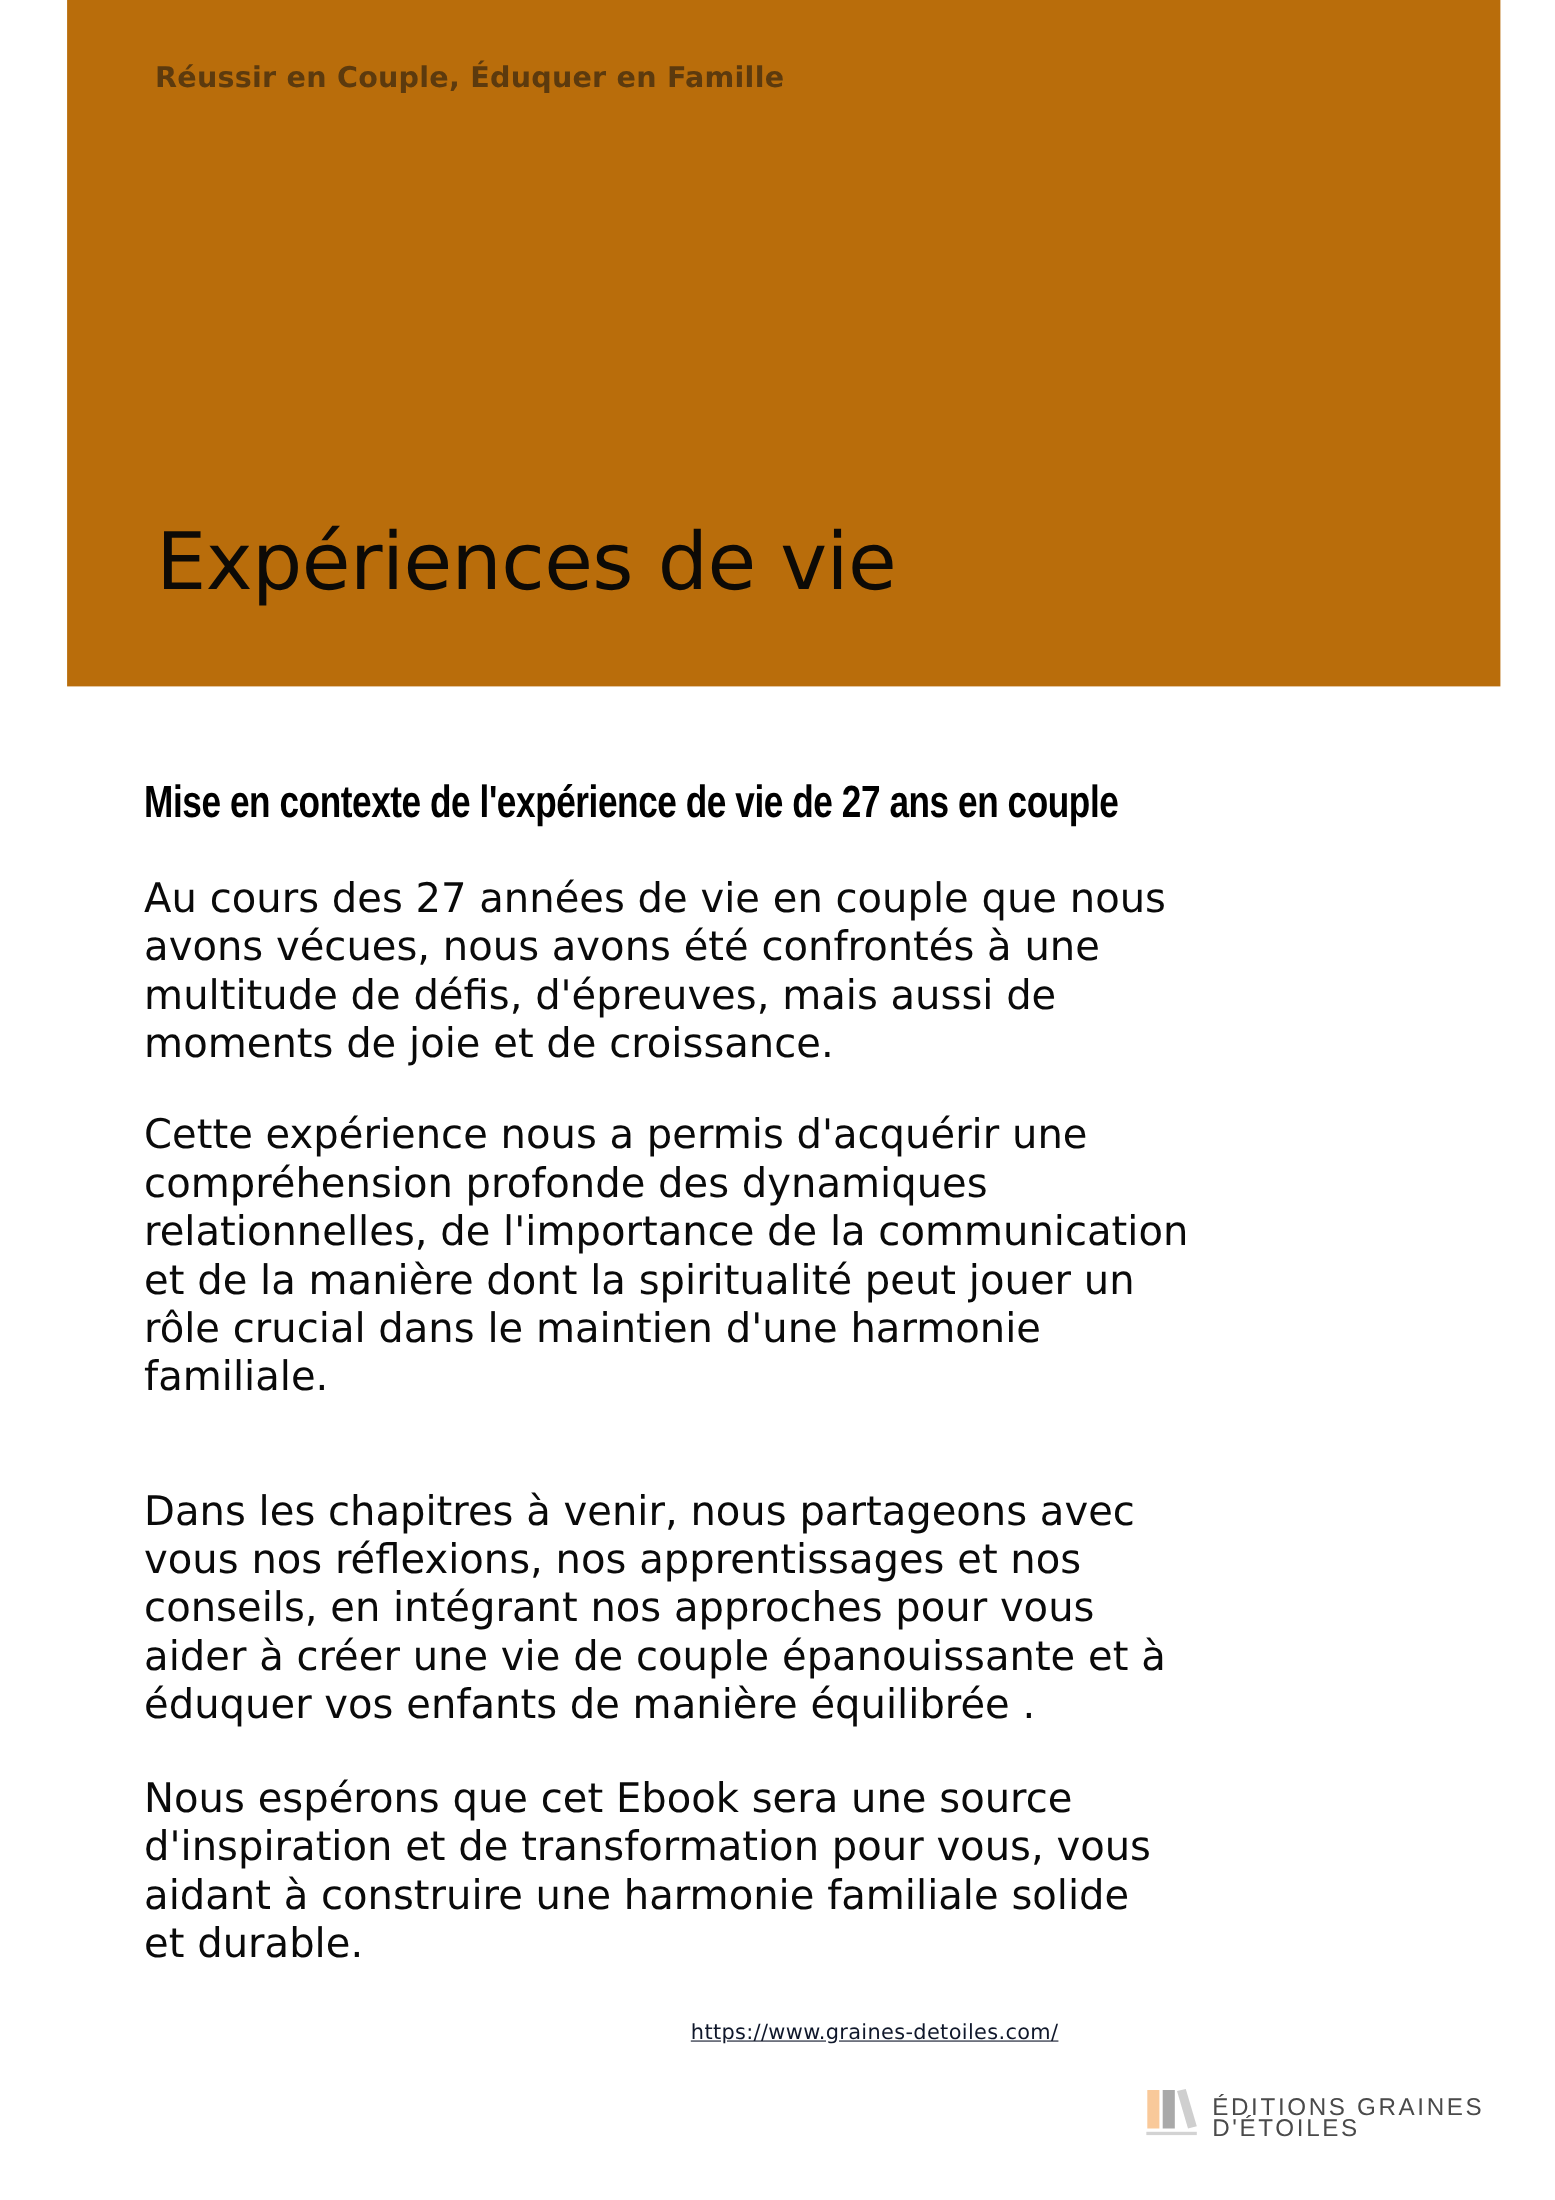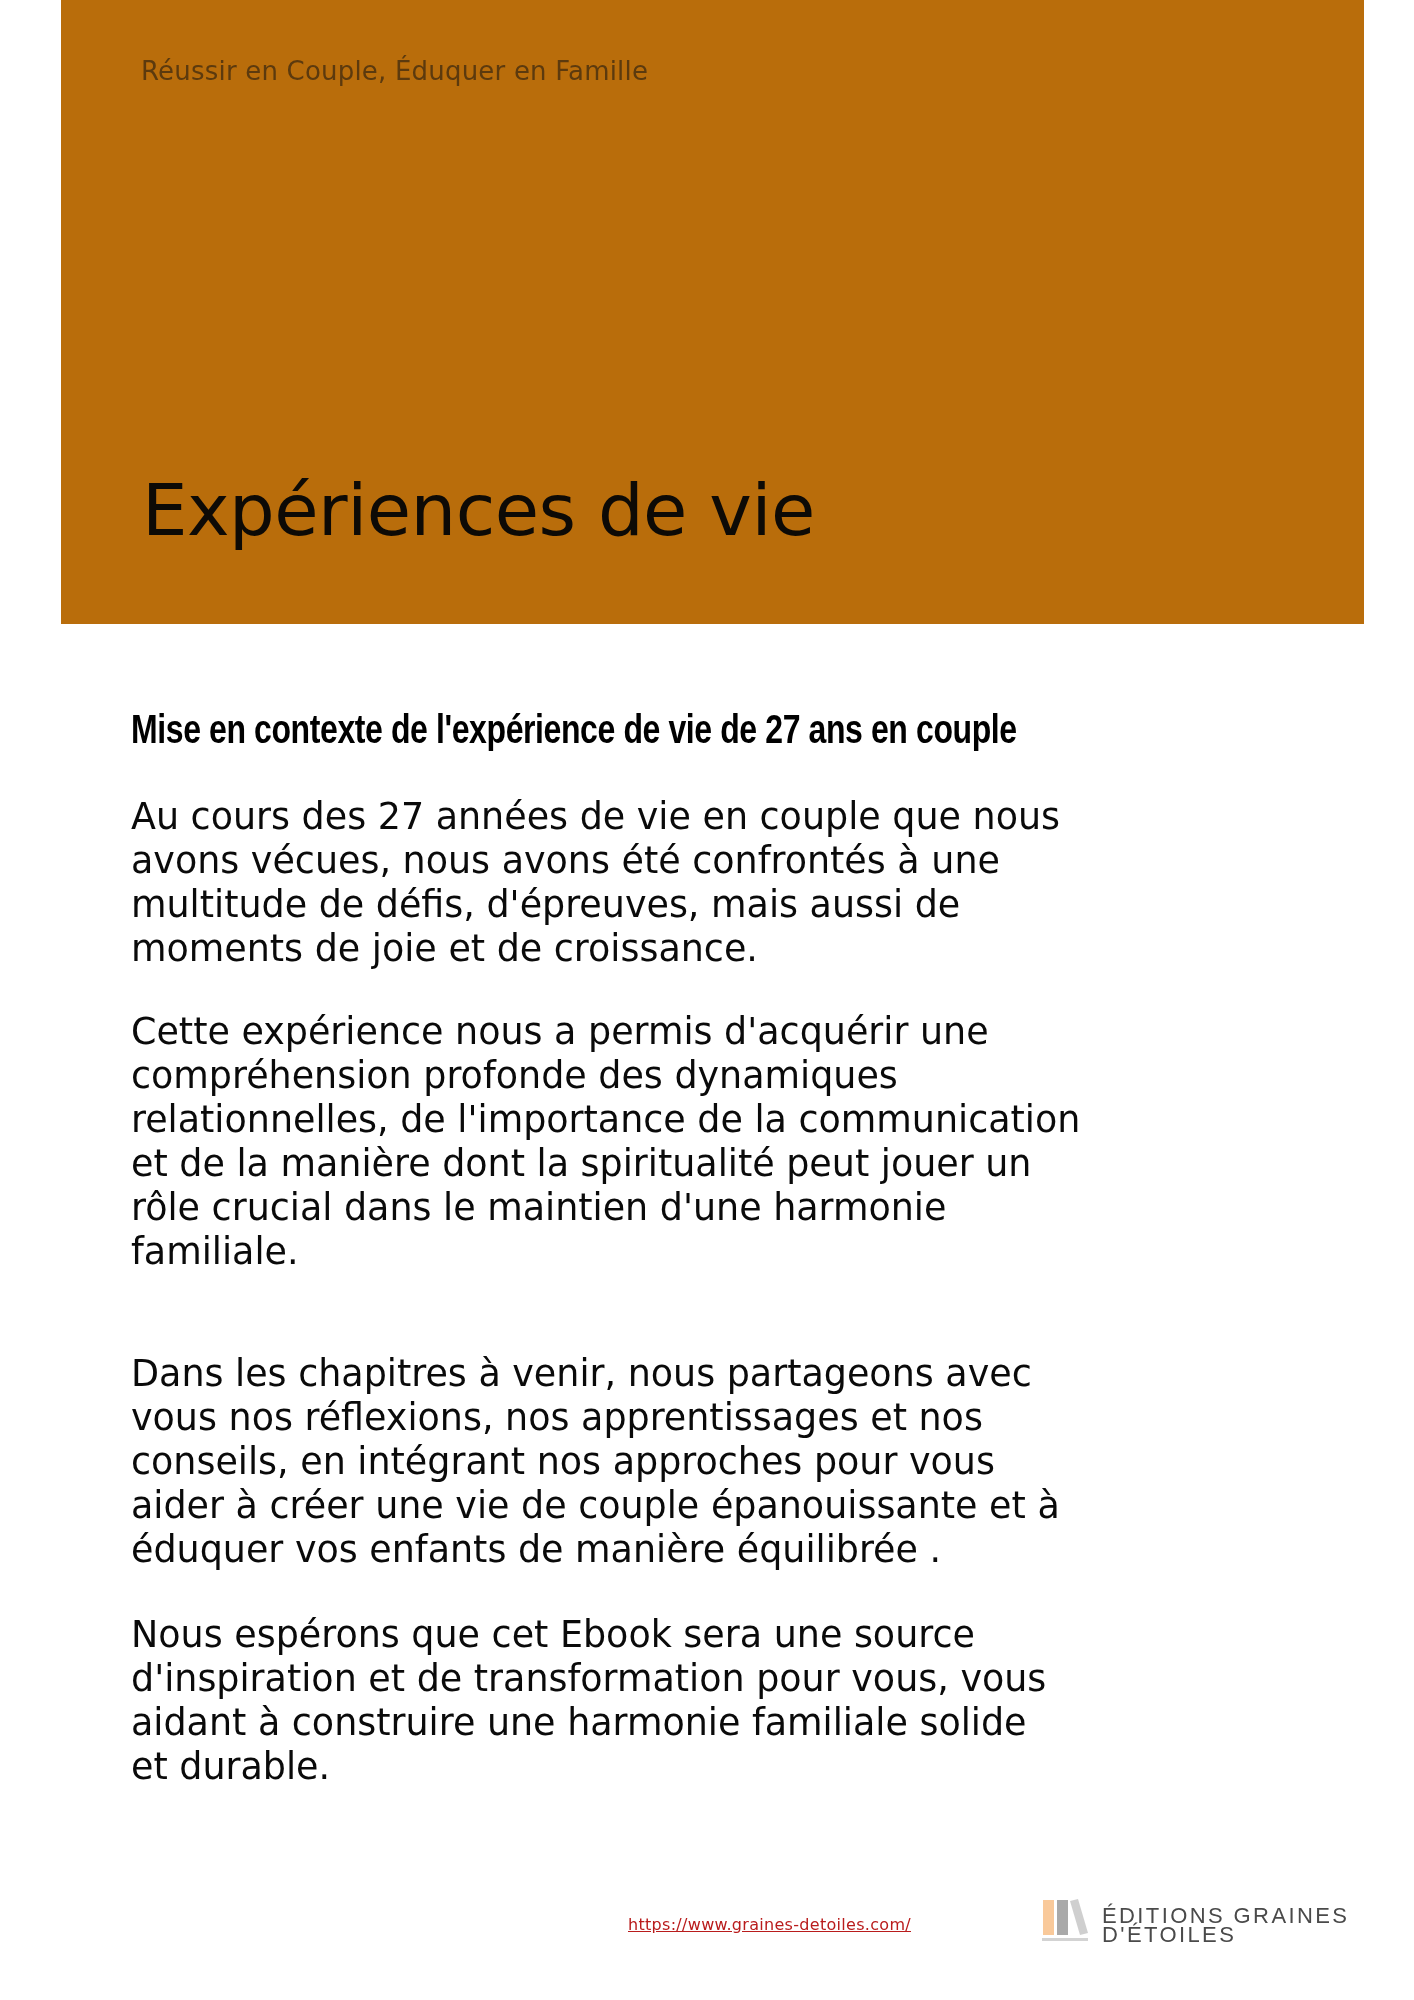--- a/index.html
+++ b/index.html
@@ -22,21 +22,21 @@
       width: 1303px;
       height: 624px;
       background: #b96d0b;
     }
     .banner-subtitle {
       position: absolute;
       left: 141px;
       top: 56px;
       font-family: "DejaVu Sans", sans-serif;
       font-size: 26px;
-      font-weight: 400;
+      font-weight: 700;
       color: #5c3a0e;
       letter-spacing: 0.2px;
       white-space: nowrap;
     }
     .banner-title {
       position: absolute;
       left: 142px;
       top: 468px;
       font-family: "DejaVu Sans", sans-serif;
       font-size: 72px;
@@ -75,24 +75,24 @@
       white-space: nowrap;
     }
     .p1 { top: 795px; }
     .p2 { top: 1010px; }
     .p3 { top: 1352px; }
     .p4 { top: 1613px; }
 
     .footer-url {
       position: absolute;
       left: 628px;
-      top: 1915px;
+      top: 1837px;
       font-family: "DejaVu Sans", sans-serif;
-      font-size: 16px;
-      color: #b91c1c;
+      font-size: 19px;
+      color: #0f172a;
       text-decoration: underline;
       white-space: nowrap;
       letter-spacing: 0.3px;
     }
     .logo {
       position: absolute;
       left: 1042px;
       top: 1898px;
       width: 50px;
       height: 46px;

